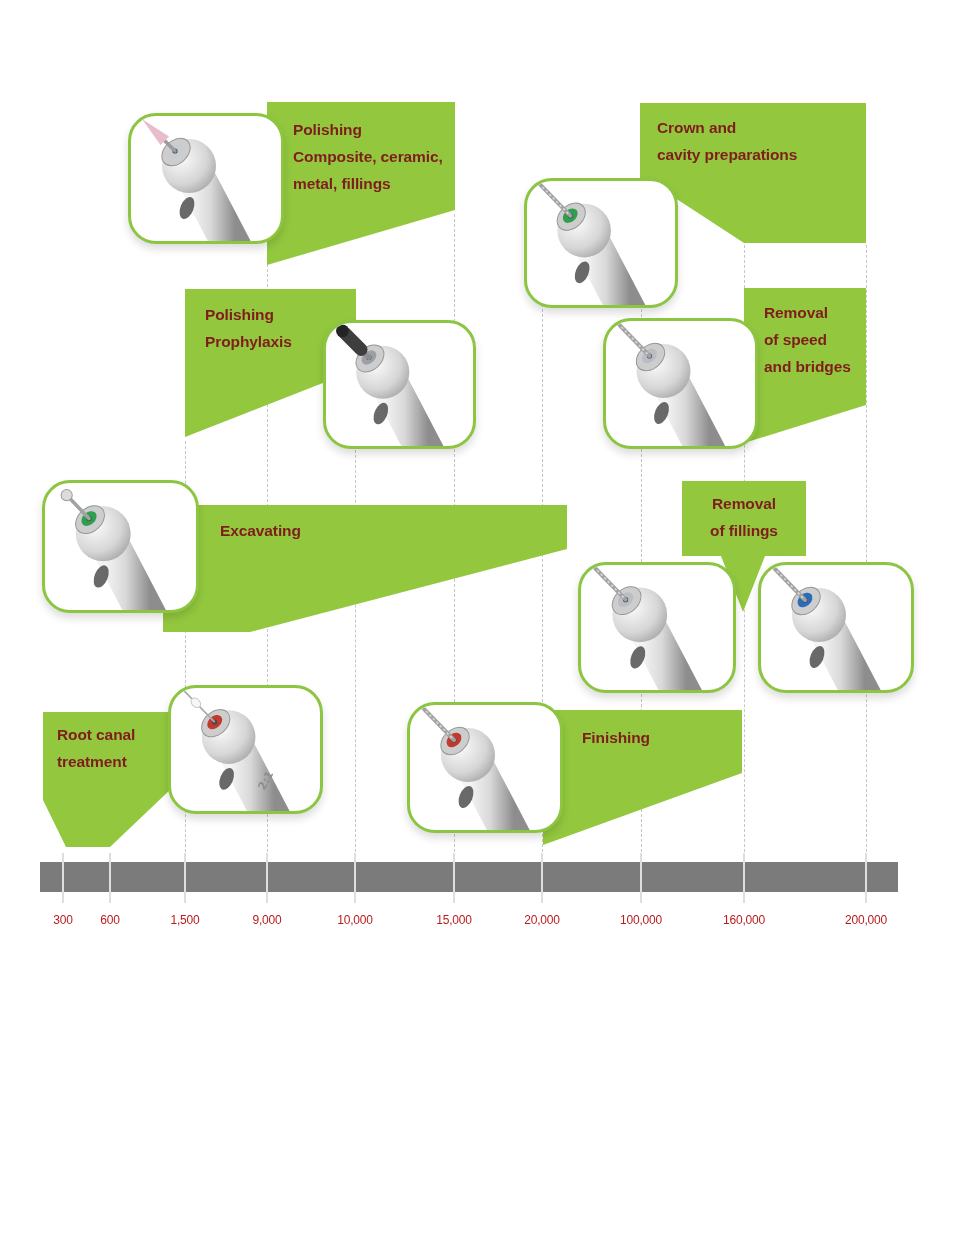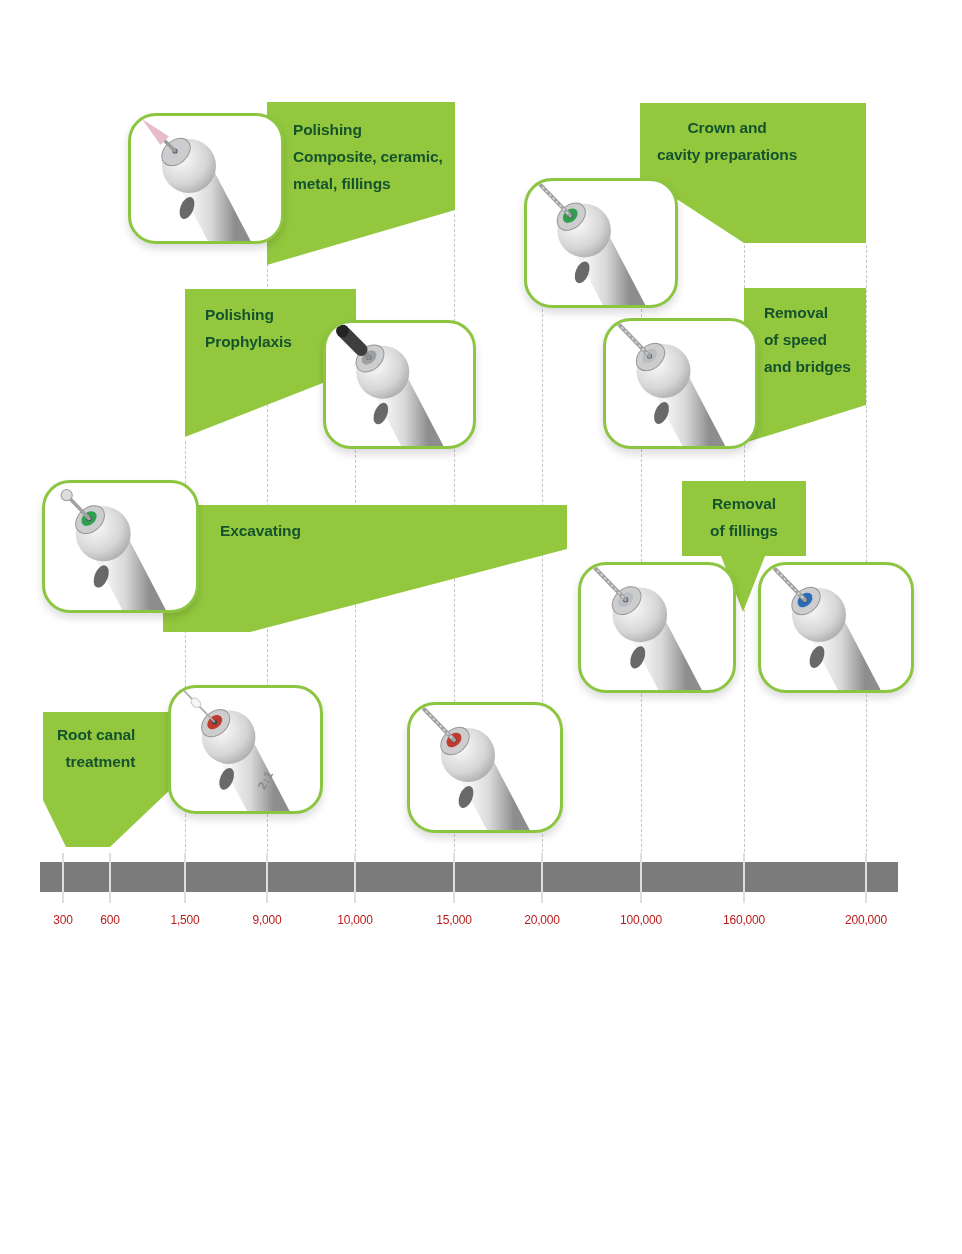--- a/index.html
+++ b/index.html
@@ -12,42 +12,42 @@
   #g1500  {left:185px;top:441px;height:421px;}
   #g6000  {left:267px;top:264px;height:598px;}
   #g10000 {left:355px;top:445px;height:417px;}
   #g15000 {left:454px;top:214px;height:648px;}
   #g20000 {left:542px;top:304px;height:558px;}
   #g100000{left:641px;top:304px;height:558px;}
   #g160000{left:744px;top:245px;height:617px;}
   #g200000{left:866px;top:245px;height:617px;}
   
   .zone{position:absolute;background:#93c83e;z-index:2;}
-  .zone-label{position:absolute;color:#14532d;font-size:15.5px;font-weight:bold;
+  .zone-label{position:absolute;color:#7f1d1d;font-size:15.5px;font-weight:bold;
               line-height:27px;letter-spacing:-0.1px;white-space:nowrap;}
   #z-polishing-composite{left:267px;top:102px;width:188px;height:163px;
     clip-path:polygon(0 0,188px 0,188px 108px,0 163px);}
   #z-polishing-composite .zone-label{left:26px;top:14px;}
   #z-crown-cavity{left:640px;top:103px;width:226px;height:140px;
     clip-path:polygon(0 0,226px 0,226px 140px,104px 140px,32px 93px,0 93px);}
-  #z-crown-cavity .zone-label{left:17px;top:11px;text-align:center;}
+  #z-crown-cavity .zone-label{left:17px;top:11px;}
   #z-prophylaxis{left:185px;top:289px;width:171px;height:148px;
     clip-path:polygon(0 0,171px 0,171px 81px,0 148px);}
   #z-prophylaxis .zone-label{left:20px;top:12px;}
   #z-removal-crowns{left:744px;top:288px;width:122px;height:155px;
     clip-path:polygon(0 0,122px 0,122px 117px,0 155px);}
   #z-removal-crowns .zone-label{left:20px;top:11px;}
   #z-excavating{left:163px;top:505px;width:404px;height:127px;
     clip-path:polygon(0 0,404px 0,404px 44px,87px 127px,0 127px);}
   #z-excavating .zone-label{left:57px;top:12px;}
   #z-removal-fillings{left:682px;top:481px;width:124px;height:131px;
     clip-path:polygon(0 0,124px 0,124px 75px,83px 75px,61px 131px,39px 75px,0 75px);}
   #z-removal-fillings .zone-label{left:0;top:9px;width:100%;text-align:center;}
   #z-root-canal{left:43px;top:712px;width:129px;height:135px;
-    clip-path:polygon(0 0,129px 0,129px 76px,67px 135px,23px 135px,0 88px);text-align:right;}
+    clip-path:polygon(0 0,129px 0,129px 76px,67px 135px,23px 135px,0 88px);}
   #z-root-canal .zone-label{left:14px;top:9px;}
   #z-finishing{left:543px;top:710px;width:199px;height:135px;
     clip-path:polygon(0 0,199px 0,199px 63px,0 135px);}
   #z-finishing .zone-label{left:39px;top:14px;}
   
   .photo-box{position:absolute;background:#ffffff;border:3px solid #8cc540;border-radius:28px;
              z-index:3;box-shadow:0 5px 9px rgba(0,0,0,0.14);overflow:hidden;}
   .photo-box svg{display:block;width:100%;height:100%;}
   #b-polishing      {left:128px;top:113px;width:150px;height:125px;}
   #b-crown          {left:524px;top:178px;width:148px;height:124px;}
@@ -115,20 +115,25 @@
   <div class="zone" id="z-removal-fillings">
     <div class="zone-label">
       <div>Removal</div>
       <div>of fillings</div>
     </div>
   </div>
   <div class="zone" id="z-root-canal">
     <div class="zone-label">
       <div>Root canal</div>
       <div>treatment</div>
+    </div>
+  </div>
+  <div class="zone" id="z-finishing">
+    <div class="zone-label">
+      <div>Finishing</div>
     </div>
   </div>
 
   <div class="photo-box" id="b-polishing">
       <svg viewBox="0 0 150 125" preserveAspectRatio="xMidYMid slice">
         <path d="M60,52 L104,136" stroke="url(#hpBody)" stroke-width="38" stroke-linecap="round" fill="none"></path>
         <circle cx="58" cy="50" r="27" fill="url(#hpHead)"></circle>
         <ellipse cx="45" cy="36" rx="16" ry="11.5" transform="rotate(-42 45 36)" fill="#cdcdcd" stroke="#979797"></ellipse>
         <ellipse cx="44" cy="35" rx="8.5" ry="6" transform="rotate(-42 44 35)" fill="#c9cdd2"></ellipse>
         <circle cx="44" cy="35" r="2.6" fill="#4a4a4a"></circle>

